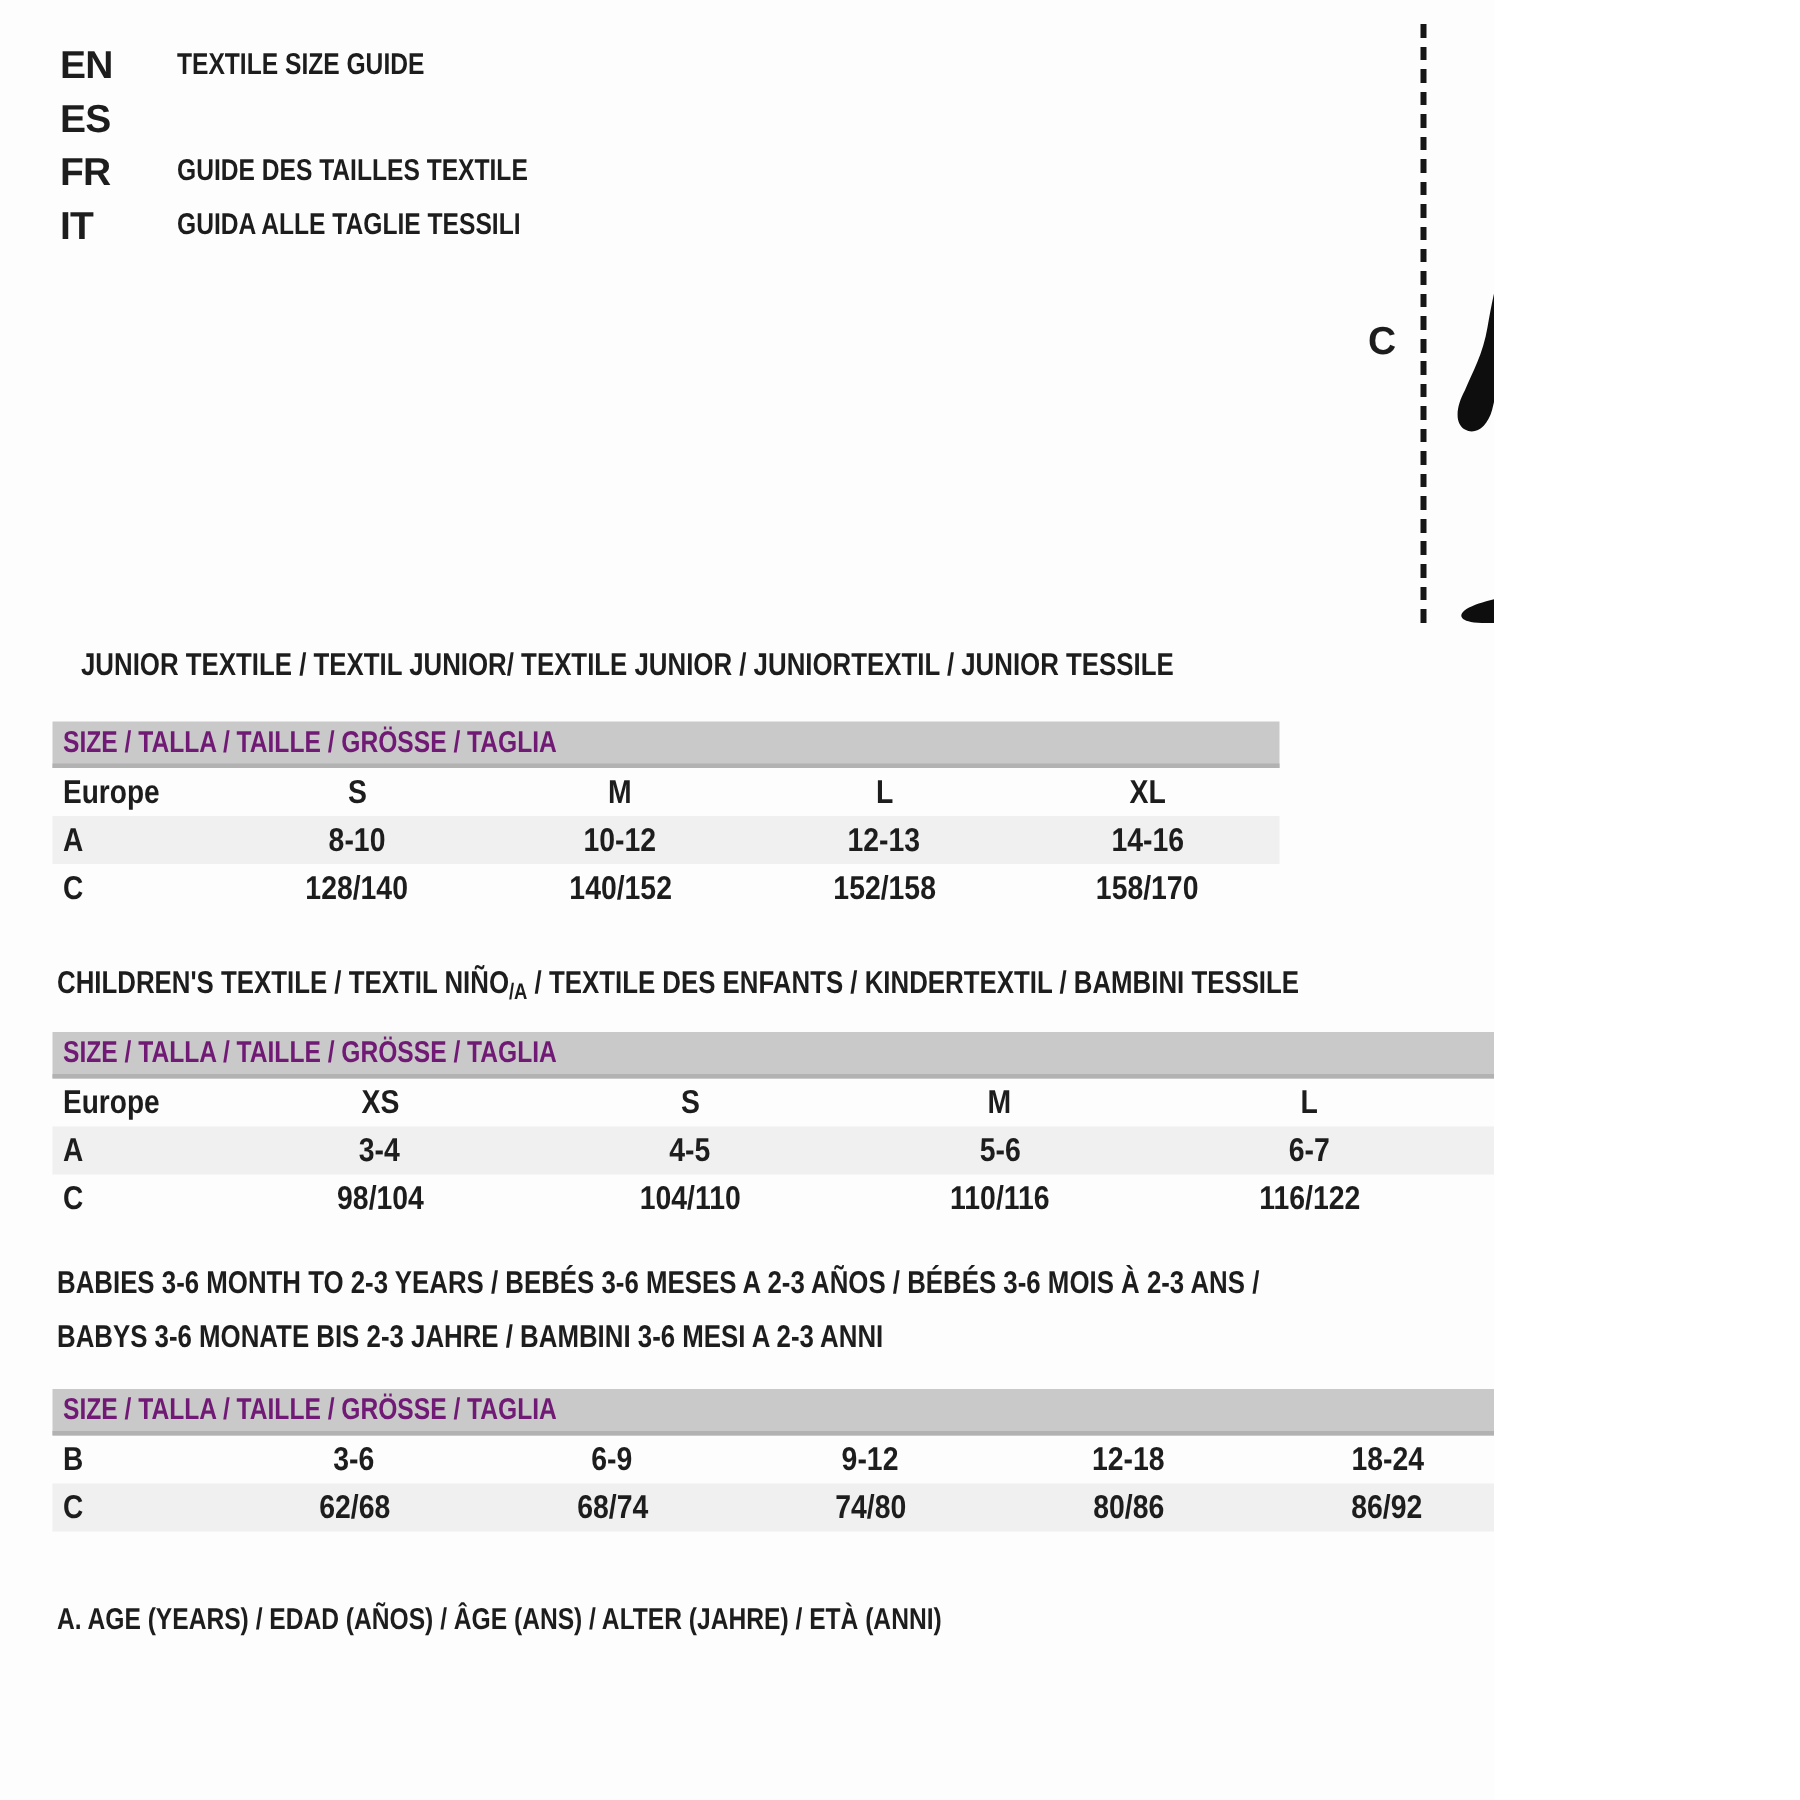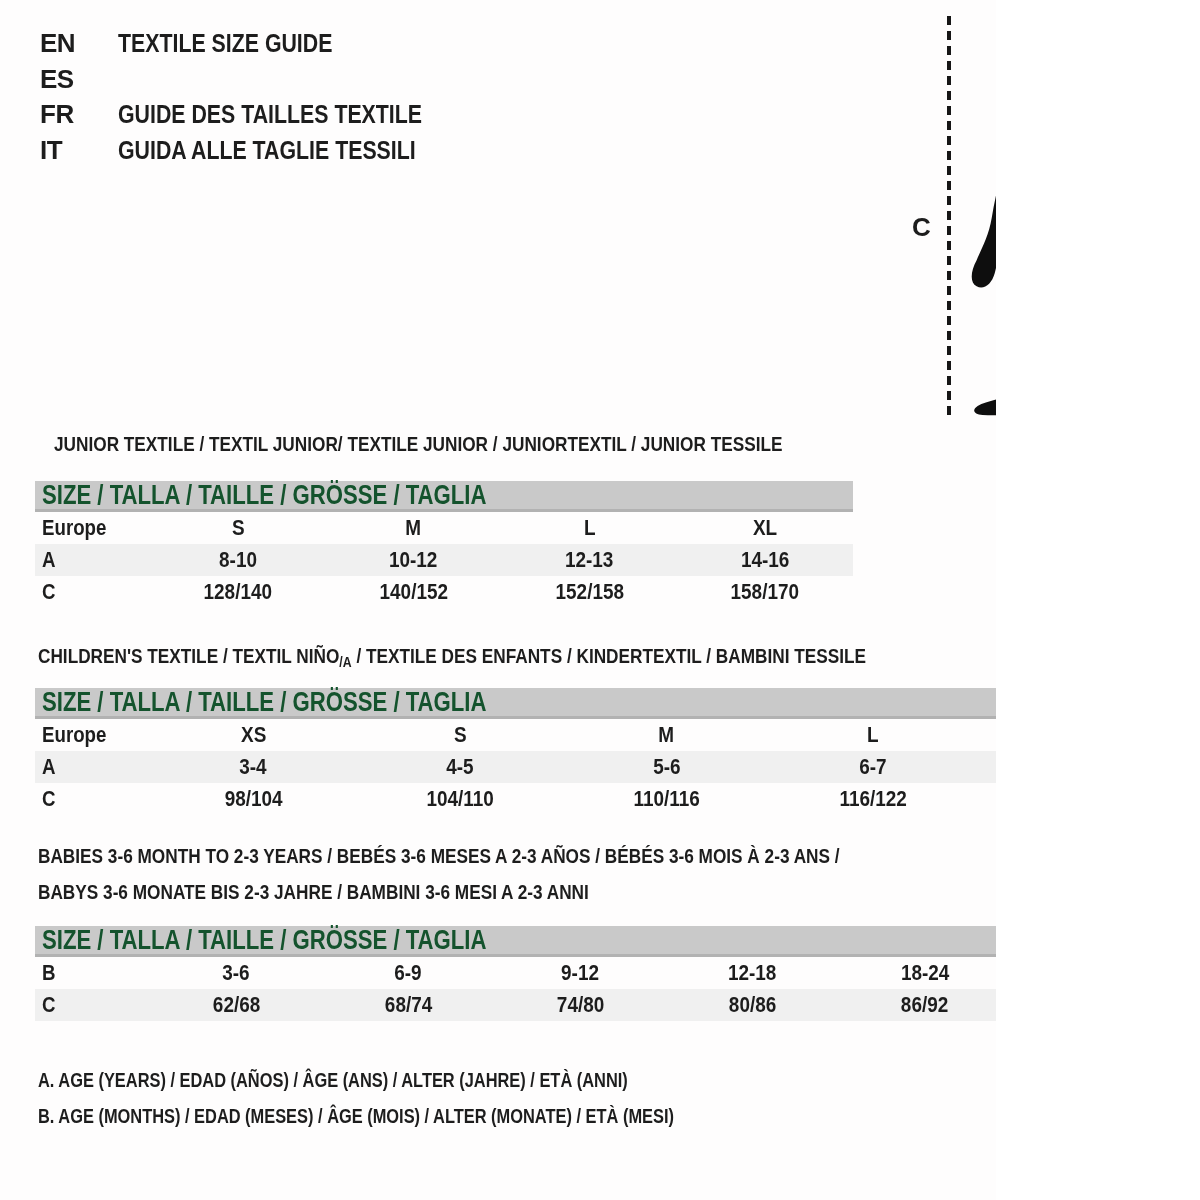--- a/index.html
+++ b/index.html
@@ -14,38 +14,38 @@
     overflow: hidden;
   }
   
   .cond  { display: inline-block; transform: scaleX(0.82); transform-origin: 0 50%; white-space: nowrap; }
   .cond-c{ display: inline-block; transform: scaleX(0.86); transform-origin: 50% 50%; white-space: nowrap; }
 
   
   .lang-block { position: absolute; left: 40px; top: 26px; }
   .lang-row { display: flex; height: 35.5px; align-items: center; }
   .lang-code { width: 78px; font-weight: bold; font-size: 26px; letter-spacing: -0.5px; }
-  .lang-label { font-weight: bold; font-size: 26px; }
+  .lang-label { font-weight: bold; font-size: 20px; }
 
   
   .height-line {
     position: absolute; left: 947px; top: 16px; width: 4px; height: 400px;
     background: repeating-linear-gradient(to bottom, #161616 0 9px, transparent 9px 15px);
   }
   .height-c { position: absolute; left: 912px; top: 212px; font-weight: bold; font-size: 26px; }
   .baby-svg { position: absolute; left: 966px; top: 18px; }
 
   
   .tbl-title { position: absolute; font-weight: bold; font-size: 21px; }
   .tbl-title .sub { font-size: 15px; vertical-align: -4px; }
   .tbl { position: absolute; }
   .tbl-head {
     height: 31px; background: #c9c9c9; border-bottom: 3px solid #b2b2b2;
     display: flex; align-items: center; padding-left: 7px;
-    font-weight: bold; font-size: 27px; color: #14532d;
+    font-weight: bold; font-size: 20px; color: #701a75;
   }
   .trow { display: grid; height: 32px; align-items: center; font-weight: bold; font-size: 22px; }
   .t1 .trow { grid-template-columns: 115px repeat(4, 1fr); }
   .t2 .trow { grid-template-columns: 115px repeat(5, 1fr); }
   .t3 .trow { grid-template-columns: 115px repeat(6, 1fr); }
   .trow.shaded { background: #f0f0f0; }
   .cell { text-align: center; }
   .cell.lbl { text-align: left; padding-left: 7px; }
   .cell.lbl .cond { transform: scaleX(0.85); }
 
@@ -195,18 +195,15 @@
       <span class="cell"><span class="cond-c">80/86</span></span>
       <span class="cell"><span class="cond-c">86/92</span></span>
       <span class="cell"><span class="cond-c">92/98</span></span>
     </div>
   </div>
 
   <section class="legend">
     <div class="legend-line">
       <span class="cond">A. AGE (YEARS) / EDAD (AÑOS) / ÂGE (ANS) / ALTER (JAHRE) / ETÀ (ANNI)</span>
     </div>
-    <div class="legend-line">
-      <span class="cond">B. AGE (MONTHS) / EDAD (MESES) / ÂGE (MOIS) / ALTER (MONATE) / ETÀ (MESI)</span>
-    </div>
   </section>
 
 </div>
 
 </body></html>

